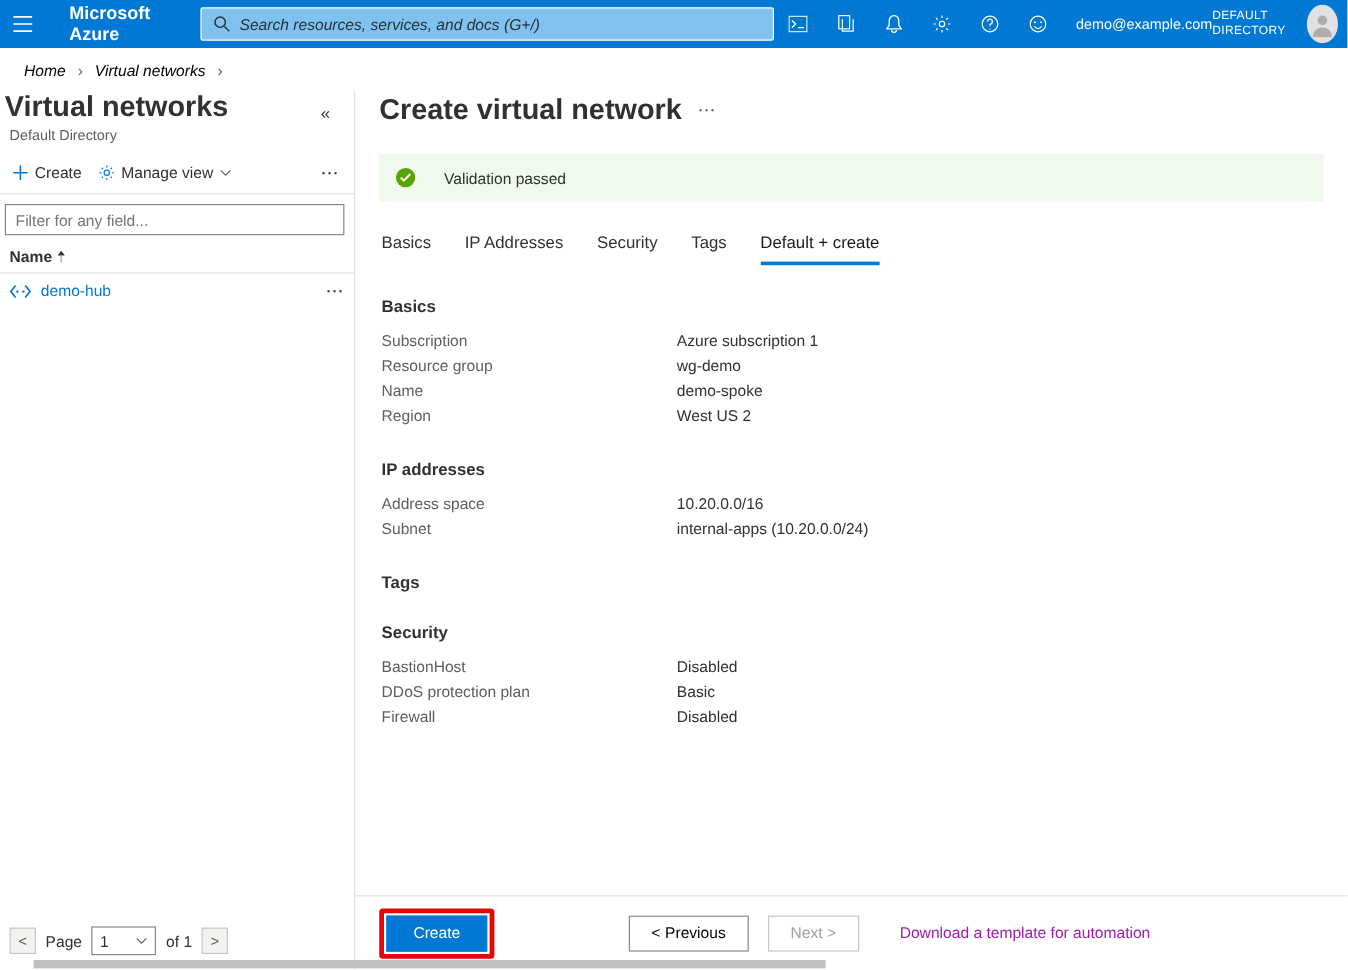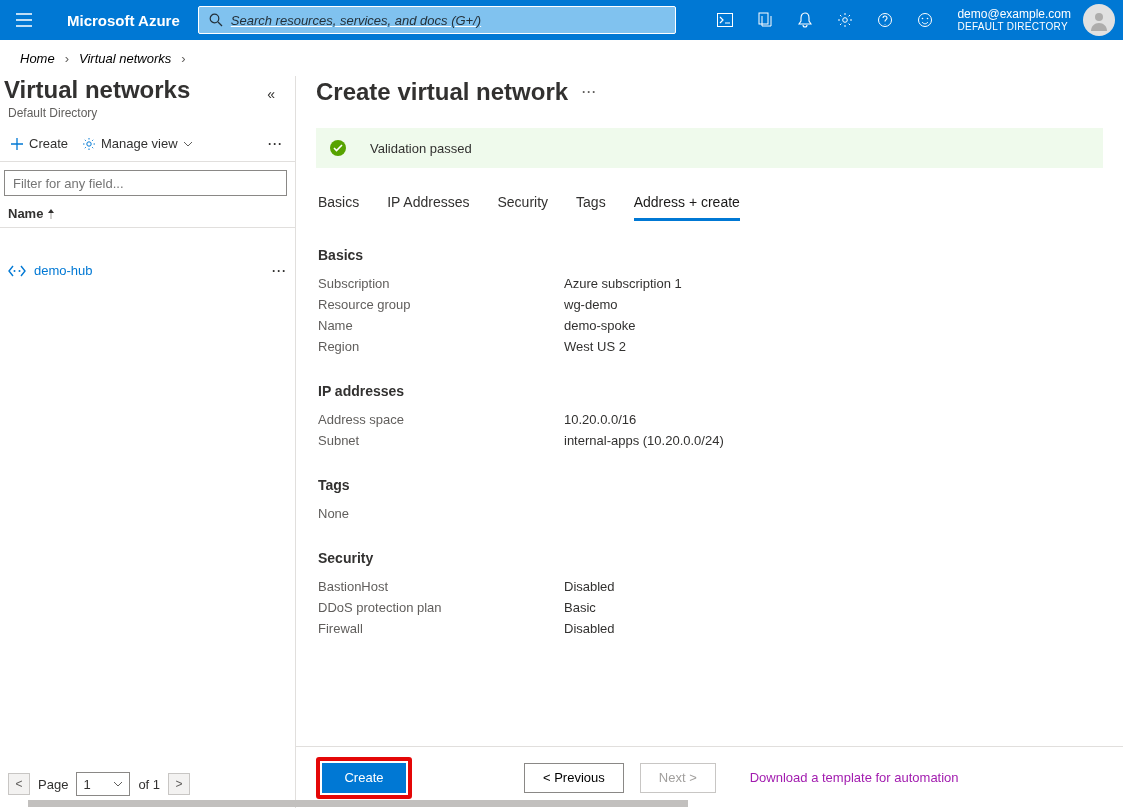--- a/index.html
+++ b/index.html
@@ -1,26 +1,26 @@
 <!DOCTYPE html>
 <html><head>
 <meta charset="utf-8">
 <style>
   * { margin:0; padding:0; box-sizing:border-box; font-family:"Segoe UI", Arial, sans-serif; }
   body { width:1123px; height:808px; overflow:hidden; background:#fff; color:#323130; font-size:13px; }
   
   .topbar { height:40px; background:#0078d4; color:#fff; display:flex; align-items:center; }
   .hamburger { width:48px; display:flex; align-items:center; justify-content:center; height:100%; cursor:pointer; }
   .brand { font-size:15px; font-weight:600; padding:0 14px 0 4px; cursor:pointer;margin-left:15px; }
-  .searchbox { flex:0 0 478px; height:28px; background:#80c2ef; border-radius:2px; display:flex; align-items:center; padding:0 10px; margin-left:4px; cursor:text; border:1px solid #fff;text-decoration:underline; }
+  .searchbox { flex:0 0 478px; height:28px; background:#80c2ef; border-radius:2px; display:flex; align-items:center; padding:0 10px; margin-left:4px; cursor:text; border:1px solid #fff; }
   .searchbox svg { flex:0 0 14px; }
   .searchbox span { margin-left:8px; font-style:italic; color:#24313a; font-size:13px; }
   .top-icons { margin-left:auto; display:flex; height:100%; }
   .top-icons .ticon { width:40px; display:flex; align-items:center; justify-content:center; cursor:pointer; }
-  .acct { padding:0 8px 0 12px; display:flex; flex-direction:column; align-items:flex-start; justify-content:center; line-height:1.2; }
+  .acct { padding:0 8px 0 12px; display:flex; flex-direction:row; align-items:center; justify-content:center; line-height:1.2; }
   .acct .email { font-size:12px; }
   .acct .dir { font-size:10px; letter-spacing:0.3px; }
   .avatar { width:32px; height:32px; border-radius:50%; background:#e1e1e1; margin:0 8px 0 4px; display:flex; align-items:center; justify-content:center; }
   
   .crumbs { height:36px; display:flex; align-items:center; padding:0 20px; font-size:13px; }
   .crumbs a { color:#000000; text-decoration:none; cursor:pointer;font-style:italic; }
   .crumbs .chev { margin:0 10px; color:#605e5c; }
   
   .split { display:flex; height:calc(808px - 40px - 36px); }
   .leftpane { width:296px; border-right:1px solid #e1dfdd; display:flex; flex-direction:column; position:relative; }
@@ -29,21 +29,21 @@
   .lp-sub { font-size:12px; color:#605e5c; padding:2px 0 0 4px; }
   .lp-collapse { margin-left:auto; font-size:14px; color:#323130; cursor:pointer; padding-top:10px; }
   .lp-toolbar { display:flex; align-items:center; gap:14px; padding:14px 12px 10px 10px; }
   .lp-btn { display:flex; align-items:center; gap:5px; color:#323130; cursor:pointer; font-size:13px; }
   .lp-btn svg { color:#0078d4; }
   .lp-more { margin-left:auto; cursor:pointer; color:#323130; letter-spacing:1px; font-weight:700; font-size:12px;}
   .lp-divider { height:1px; background:#e1dfdd; }
   .lp-filter { margin:8px 8px 0 4px; }
   .lp-filter input { width:100%; height:26px; border:1px solid #8a8886; padding:0 8px; font-size:13px; }
   .lp-cols { padding:10px 8px 6px 8px; font-weight:600; font-size:13px; display:flex; align-items:center; gap:4px;}
-  .lp-list { flex:1; overflow:auto;margin-top:28px; }
+  .lp-list { flex:1; overflow:auto; }
   .lp-item { display:flex; align-items:center; padding:7px 8px; cursor:pointer; }
   .lp-item .vnic { width:18px; height:14px; margin-right:8px; display:flex; align-items:center; justify-content:center;}
   .lp-item .nm { color:#0078d4; }
   .lp-item .row-more { margin-left:auto; font-weight:700; letter-spacing:1px; color:#323130; font-size:12px;}
   .lp-pager { height:48px; border-top:none; display:flex; align-items:center; padding:0 8px; gap:8px; font-size:13px; }
   .pgbtn { width:22px; height:22px; border:1px solid #c8c6c4; background:#f3f2f1; display:flex; align-items:center; justify-content:center; cursor:pointer; color:#605e5c; font-size:12px;}
   .pgsel { width:54px; height:24px; border:1px solid #8a8886; padding:0 6px; display:flex; align-items:center; justify-content:space-between; cursor:pointer; }
   
   .rightpane { flex:1; display:flex; flex-direction:column; position:relative; }
   .rp-title { display:flex; align-items:center; gap:14px; padding:2px 0 0 20px; }
@@ -223,21 +223,21 @@
             <path d="M1 4l2.5 2.5L9 1" stroke="#fff" stroke-width="1.6" fill="none"></path>
           </svg>
         </span>
       <span>Validation passed</span>
     </div>
     <div class="tabs">
       <div class="tab">Basics</div>
       <div class="tab">IP Addresses</div>
       <div class="tab">Security</div>
       <div class="tab">Tags</div>
-      <div class="tab active">Address + create</div>
+      <div class="tab active">Default + create</div>
     </div>
 
     <div class="rp-scroll">
       <div class="section-h">Basics</div>
       <div class="kv">
           <span class="k">Subscription</span>
           <span class="v">Azure subscription 1</span>
         </div>
       <div class="kv">
           <span class="k">Resource group</span>
@@ -256,21 +256,20 @@
       <div class="kv">
           <span class="k">Address space</span>
           <span class="v">10.20.0.0/16</span>
         </div>
       <div class="kv">
           <span class="k">Subnet</span>
           <span class="v">internal-apps (10.20.0.0/24)</span>
         </div>
 
       <div class="section-h">Tags</div>
-      <div class="none">None</div>
 
       <div class="section-h">Security</div>
       <div class="kv">
           <span class="k">BastionHost</span>
           <span class="v">Disabled</span>
         </div>
       <div class="kv">
           <span class="k">DDoS protection plan</span>
           <span class="v">Basic</span>
         </div>

